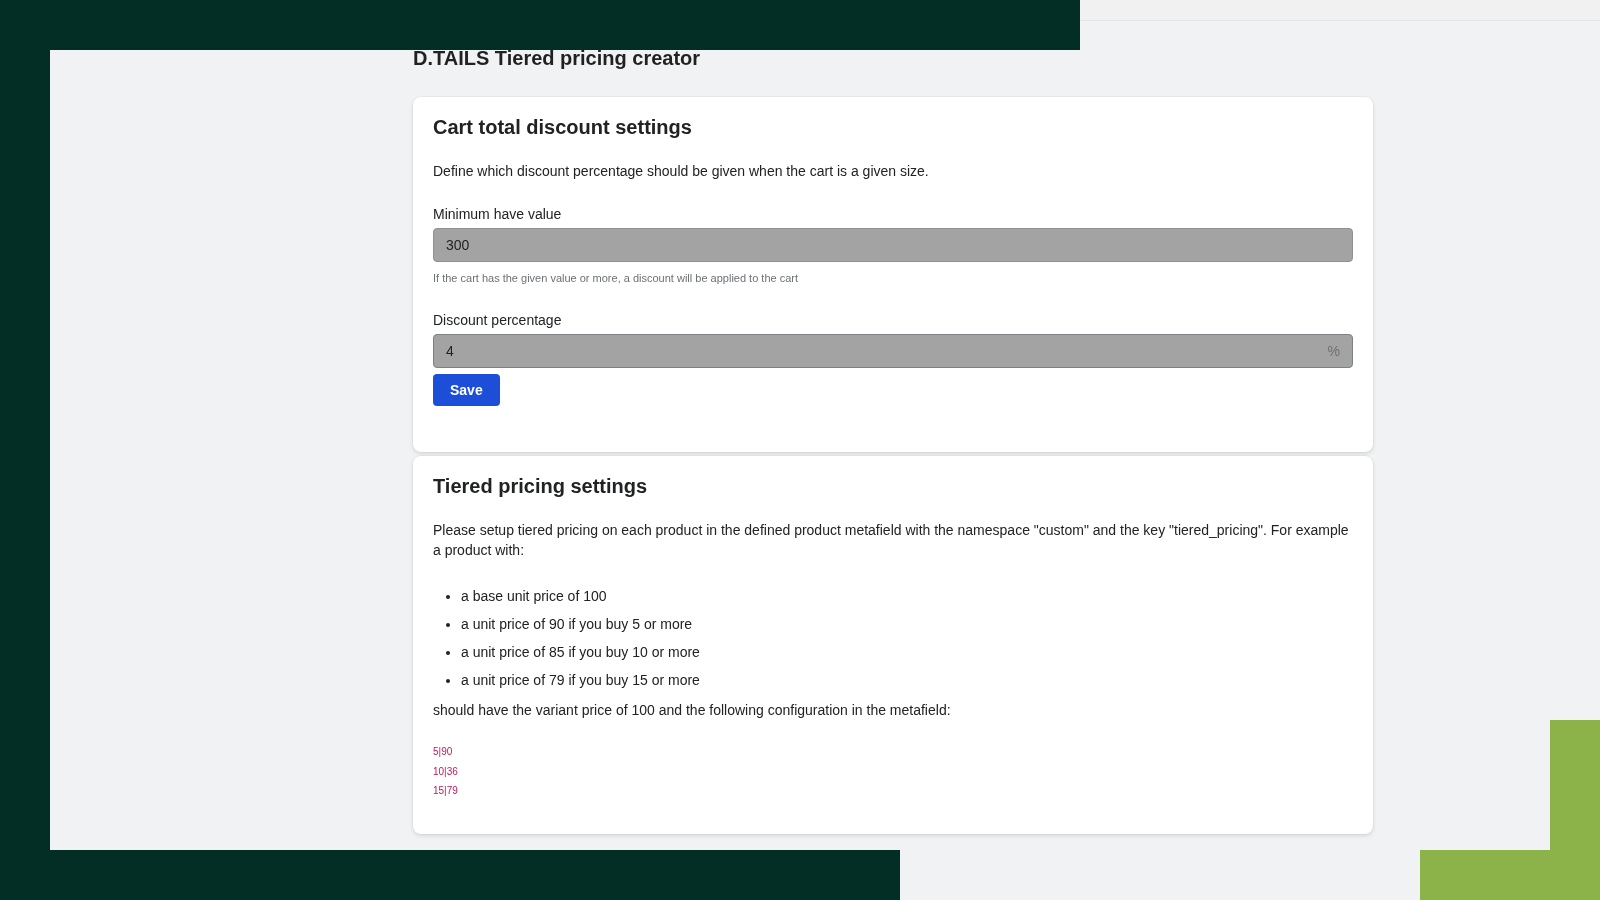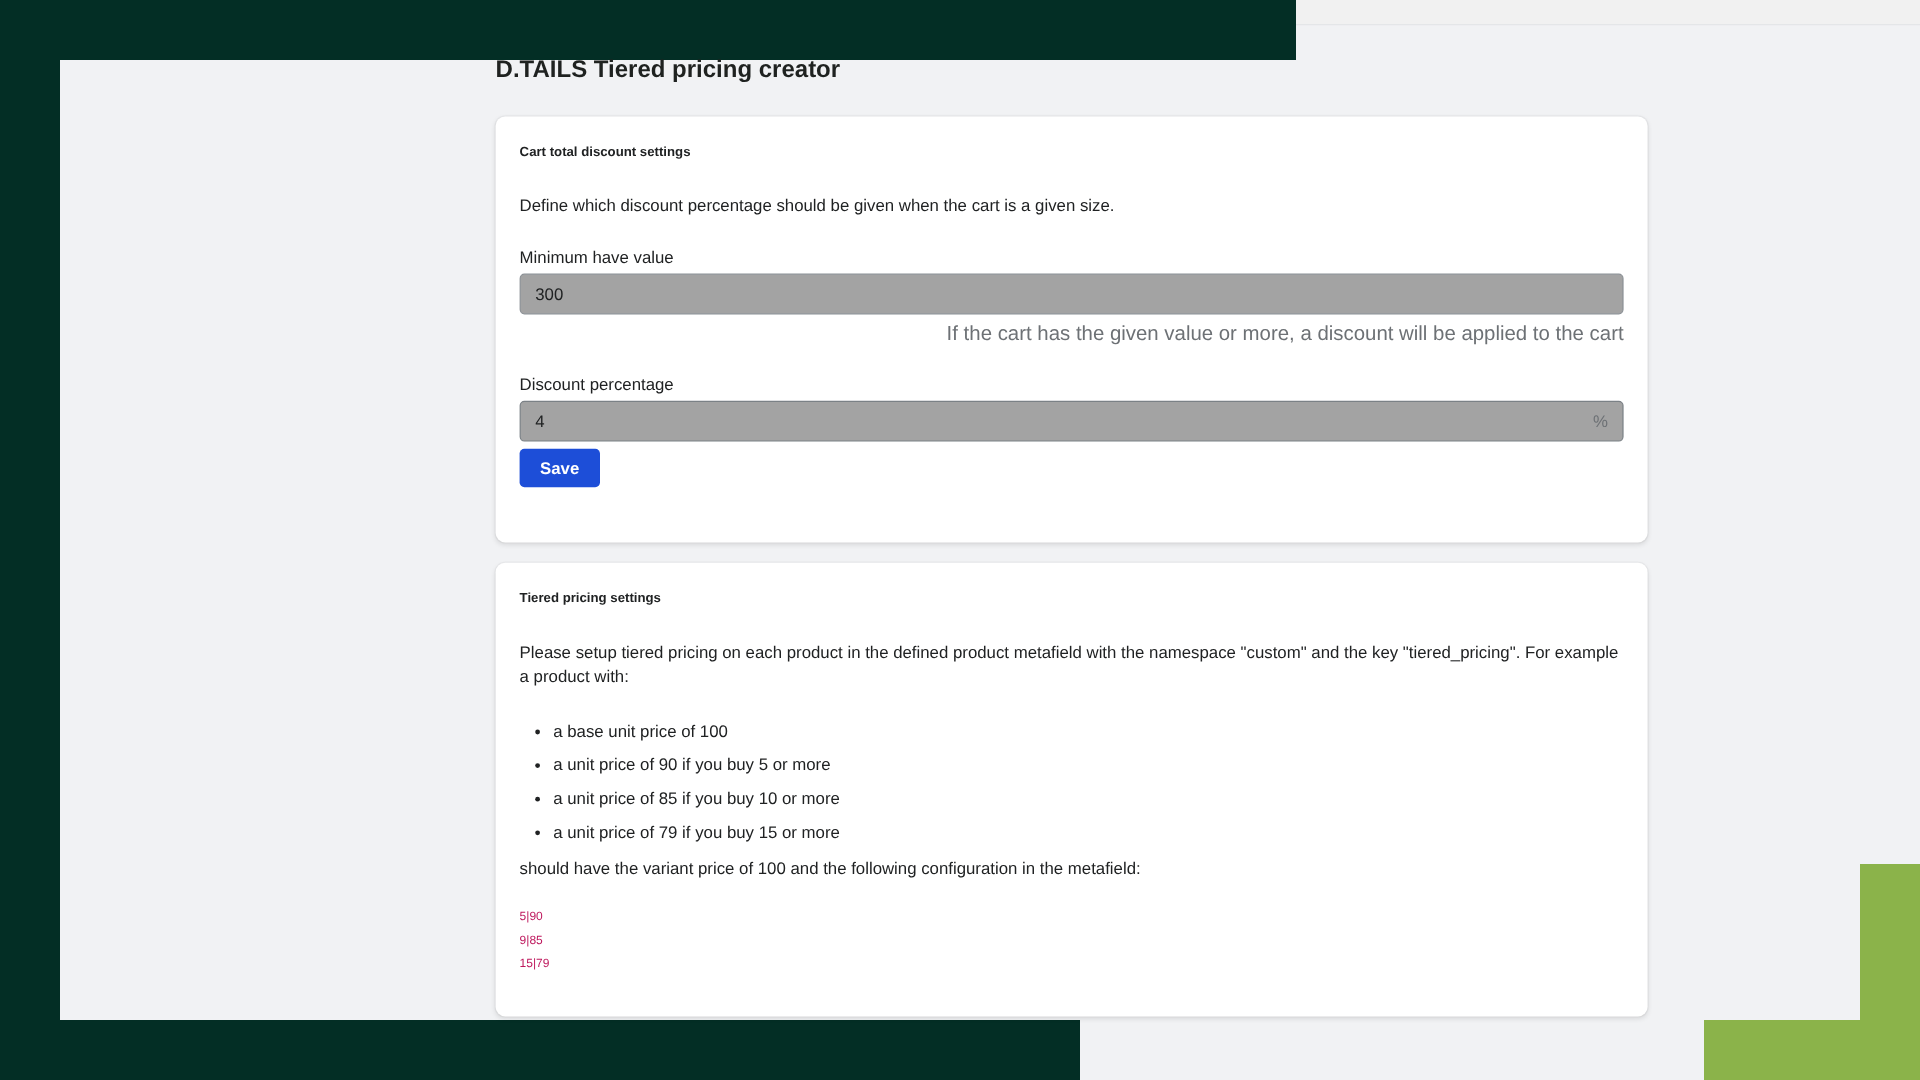--- a/index.html
+++ b/index.html
@@ -28,41 +28,41 @@
     position: absolute; left: 413px; top: 44px; margin: 0;
     font-size: 20px; line-height: 28px; font-weight: 700; color: #1f2220;
   }
   .card {
     position: absolute; left: 413px; width: 960px;
     background: #ffffff; border-radius: 8px;
     box-shadow: 0 0 0 1px rgba(0,0,0,0.03), 0 2px 4px rgba(0,0,0,0.10);
     padding: 20px; box-sizing: border-box;
   }
   .card-1 { top: 97px;  height: 355px; }
-  .card-2 { top: 469px; height: 378px; }
+  .card-2 { top: 456px; height: 378px; }
 
   .card h2 {
     margin: 0 0 24px 0;
-    font-size: 11px; line-height: 20px; font-weight: 700; color: #202223;
+    font-size: 20px; line-height: 20px; font-weight: 700; color: #202223;
   }
   .lead  { margin: 0 0 23px 0; font-size: 14px; line-height: 20px; color: #202223; }
   .field-label { display: block; margin: 0 0 4px 0; font-size: 14px; line-height: 20px; color: #202223; }
   .field { position: relative; margin: 0 0 6px 0; }
   .text-input {
     display: block; width: 100%; height: 34px; box-sizing: border-box;
     border: 1px solid #8c9196; border-radius: 4px; background: #a3a3a3;
     padding: 0 12px; font-family: "Liberation Sans", sans-serif;
     font-size: 14px; color: #202223; outline: none;
   }
   .text-input.strong { border-color: #7b8186; }
   .suffix {
     position: absolute; right: 13px; top: 50%; transform: translateY(-50%);
     font-size: 14px; color: #6d7175; pointer-events: none;
   }
-  .help { margin: 0 0 22px 0; font-size: 17px; line-height: 20px; color: #6d7175; text-align: right; }
+  .help { margin: 0 0 22px 0; font-size: 11px; line-height: 20px; color: #6d7175; }
   .help.tight { margin-bottom: 6px; }
   .save-btn {
     display: inline-block; margin-top: 0;
     background: #1d4ed8; color: #ffffff; border: none; border-radius: 4px;
     height: 32px; padding: 0 17px;
     font-family: "Liberation Sans", sans-serif;
     font-size: 14px; font-weight: 600; line-height: 32px; cursor: pointer;
   }
   .bullet-list {
     margin: 26px 0 10px 0; padding: 0 0 0 28px;
@@ -108,16 +108,16 @@
   <p class="lead">Please setup tiered pricing on each product in the defined product metafield with the namespace "custom" and the key "tiered_pricing". For example a product with:</p>
   <ul class="bullet-list">
     <li>a base unit price of 100</li>
     <li>a unit price of 90 if you buy 5 or more</li>
     <li>a unit price of 85 if you buy 10 or more</li>
     <li>a unit price of 79 if you buy 15 or more</li>
   </ul>
   <p class="outro">should have the variant price of 100 and the following configuration in the metafield:</p>
   <div class="config-block">
     <div>5|90</div>
-    <div>9|85</div>
+    <div>10|36</div>
     <div>15|79</div>
   </div>
 </section>
 
 </body></html>

